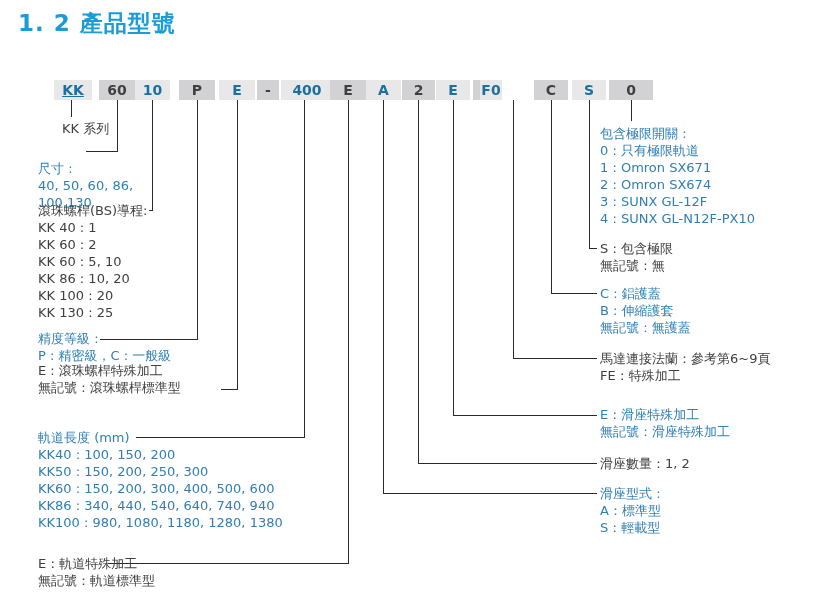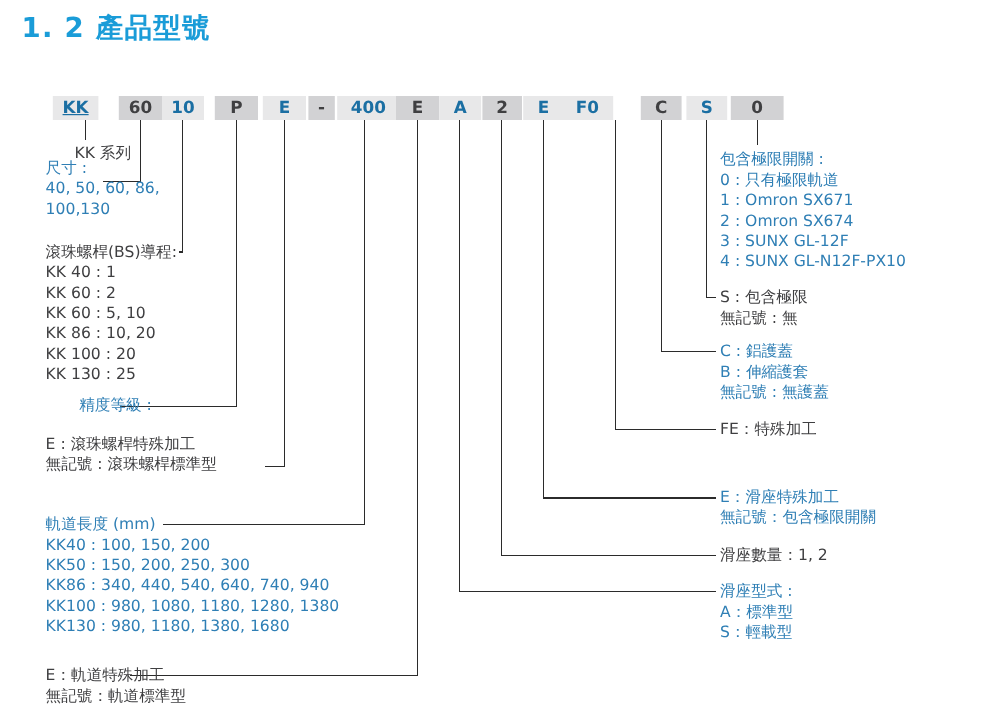--- a/index.html
+++ b/index.html
@@ -37,33 +37,33 @@
   .dark{color:#3f3f41;}
 </style>
 </head>
 <body>
 
 <div id="page">
 
   <div class="page-title">1. 2 產品型號</div>
 
   <div>
-    <span class="seg light" style="left:44px;width:38px;text-decoration:underline;">KK</span>
+    <span class="seg light" style="left:54px;width:38px;text-decoration:underline;">KK</span>
     <span class="seg dark" style="left:99px;width:36px;">60</span>
     <span class="seg light" style="left:135px;width:35px;">10</span>
     <span class="seg dark" style="left:179px;width:36px;">P</span>
     <span class="seg light" style="left:219px;width:36px;">E</span>
     <span class="seg dark" style="left:257px;width:22px;">-</span>
     <span class="seg light" style="left:281px;width:52px;">400</span>
     <span class="seg dark" style="left:330px;width:36px;">E</span>
     <span class="seg light" style="left:366px;width:35px;">A</span>
     <span class="seg dark" style="left:402px;width:33px;">2</span>
     <span class="seg light" style="left:436px;width:34px;">E</span>
     <span class="seg dark" style="left:473px;width:22px;">-</span>
-    <span class="seg light" style="left:468px;width:43px;">F0</span>
+    <span class="seg light" style="left:480px;width:22px;">F0</span>
     <span class="seg dark" style="left:534px;width:34px;">C</span>
     <span class="seg light" style="left:572px;width:34px;">S</span>
     <span class="seg dark" style="left:609px;width:44px;">0</span>
   </div>
 
   <svg id="lines" width="820" height="602">
     <path d="M71,100 V117"></path>
     <path d="M117,100 V151 H86"></path>
     <path d="M152,100 V210 H149"></path>
     <path d="M197,100 V339 H100"></path>
@@ -76,52 +76,53 @@
     <path d="M513,100 V358 H597"></path>
     <path d="M551,100 V293 H597"></path>
     <path d="M589,100 V248 H597"></path>
     <path d="M631,100 V121"></path>
   </svg>
 
   <div class="ann dark" style="left:62px;top:120px;">
     <div>KK 系列</div>
   </div>
 
-  <div class="ann blue" style="left:38px;top:132px;">
+  <div class="ann blue" style="left:38px;top:160px;">
     <div>尺寸 :</div>
     <div>40, 50, 60, 86,</div>
     <div>100,130</div>
   </div>
 
   <div class="ann dark" style="left:38px;top:202px;">
     <div>滾珠螺桿(BS)導程:</div>
     <div>KK 40 : 1</div>
     <div>KK 60 : 2</div>
     <div>KK 60 : 5, 10</div>
     <div>KK 86 : 10, 20</div>
     <div>KK 100 : 20</div>
     <div>KK 130 : 25</div>
   </div>
 
-  <div class="ann blue" style="left:38px;top:330px;margin-left:28px;">
+  <div class="ann blue" style="left:38px;top:330px;">
     <div>精度等級 :</div>
+    <div>P : 精密級，C : 一般級</div>
   </div>
 
   <div class="ann dark" style="left:38px;top:362px;">
     <div>E : 滾珠螺桿特殊加工</div>
     <div>無記號 : 滾珠螺桿標準型</div>
   </div>
 
   <div class="ann blue" style="left:38px;top:429px;">
     <div>軌道長度 (mm)</div>
     <div>KK40 : 100, 150, 200</div>
     <div>KK50 : 150, 200, 250, 300</div>
+    <div>KK60 : 150, 200, 300,  400,  500, 600</div>
     <div>KK86 : 340, 440, 540, 640, 740, 940</div>
     <div>KK100 : 980, 1080, 1180, 1280, 1380</div>
-    <div>KK130 : 980, 1180, 1380, 1680</div>
   </div>
 
   <div class="ann dark" style="left:38px;top:555px;">
     <div>E：軌道特殊加工</div>
     <div>無記號：軌道標準型</div>
   </div>
 
   <div class="ann blue" style="left:600px;top:125px;">
     <div>包含極限開關 :</div>
     <div>0 : 只有極限軌道</div>
@@ -136,26 +137,27 @@
     <div>B : 伸縮護套</div>
     <div>無記號 : 無護蓋</div>
   </div>
 
   <div class="ann dark" style="left:600px;top:240px;">
     <div>S : 包含極限</div>
     <div>無記號 : 無</div>
   </div>
 
   <div class="ann dark" style="left:600px;top:350px;">
+    <div>馬達連接法蘭：參考第6~9頁</div>
     <div>FE：特殊加工</div>
   </div>
 
   <div class="ann blue" style="left:600px;top:406px;">
     <div>E：滑座特殊加工</div>
-    <div>無記號：包含極限開關</div>
+    <div>無記號：滑座特殊加工</div>
   </div>
 
   <div class="ann dark" style="left:600px;top:455px;">
     <div>滑座數量：1, 2</div>
   </div>
 
   <div class="ann blue" style="left:600px;top:485px;">
     <div>滑座型式 :</div>
     <div>A：標準型</div>
     <div>S：輕載型</div>

